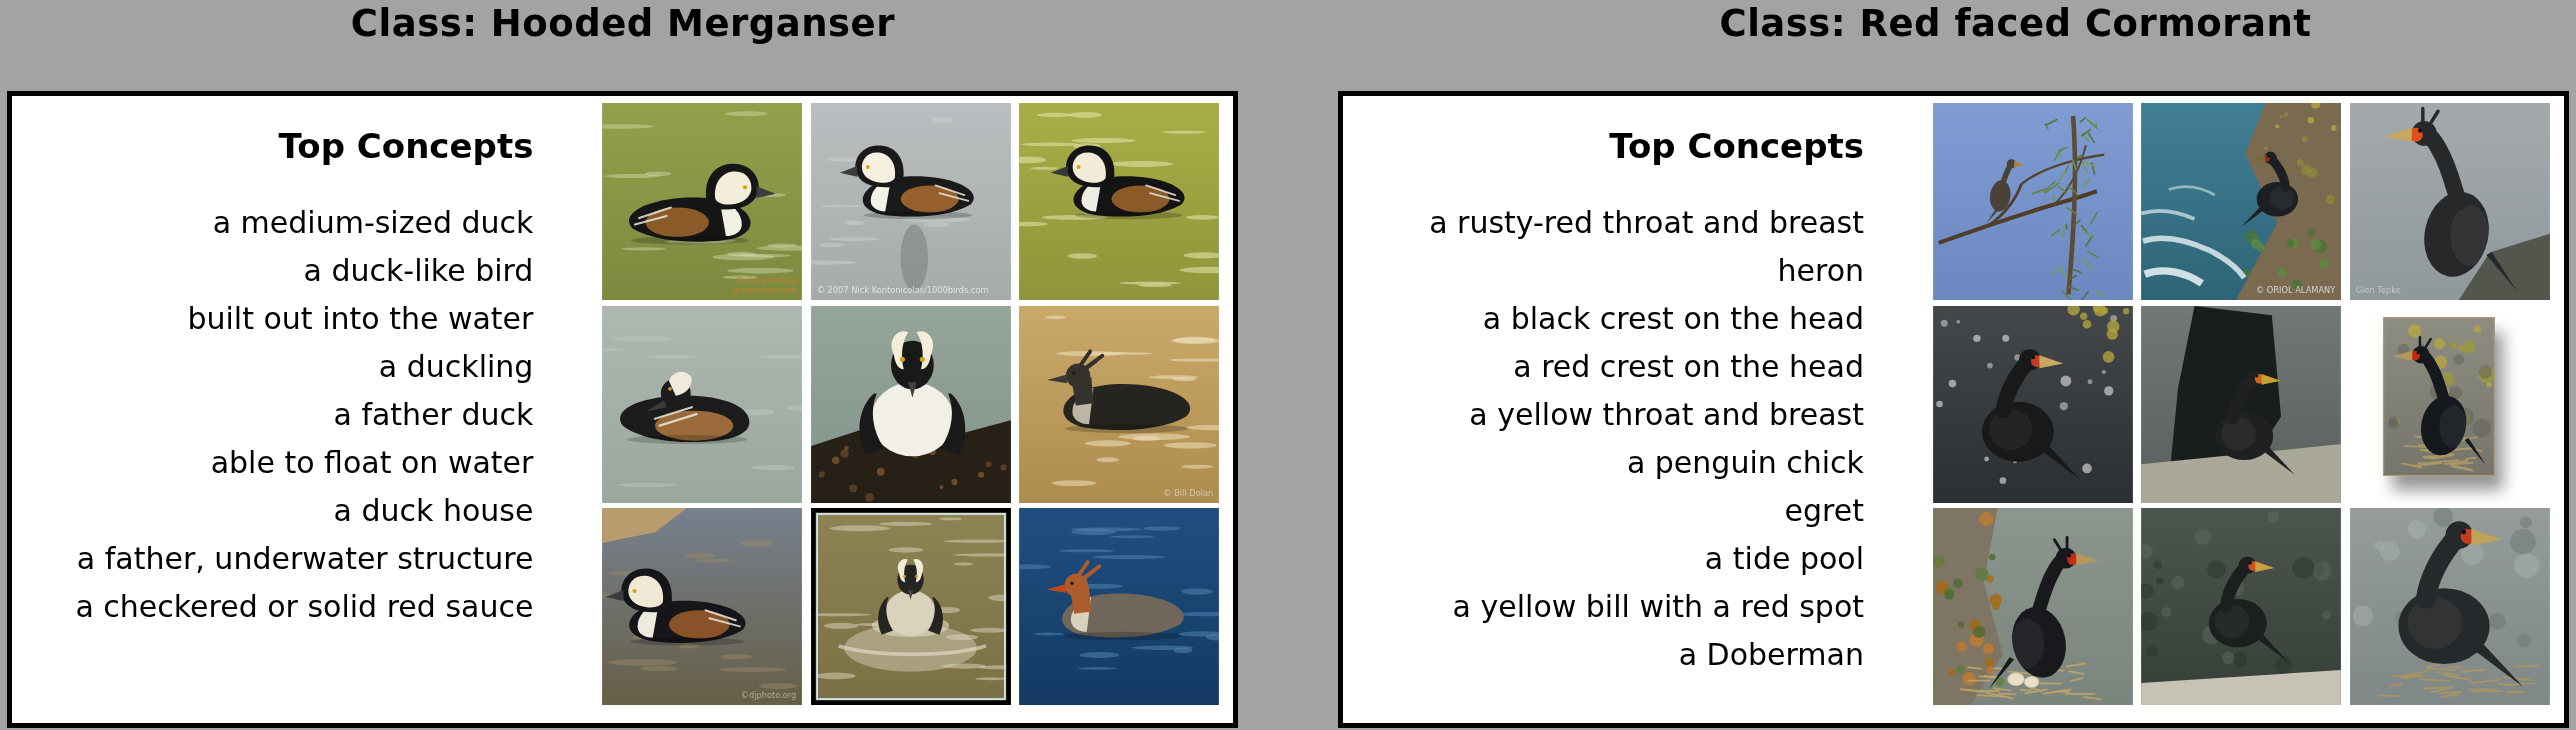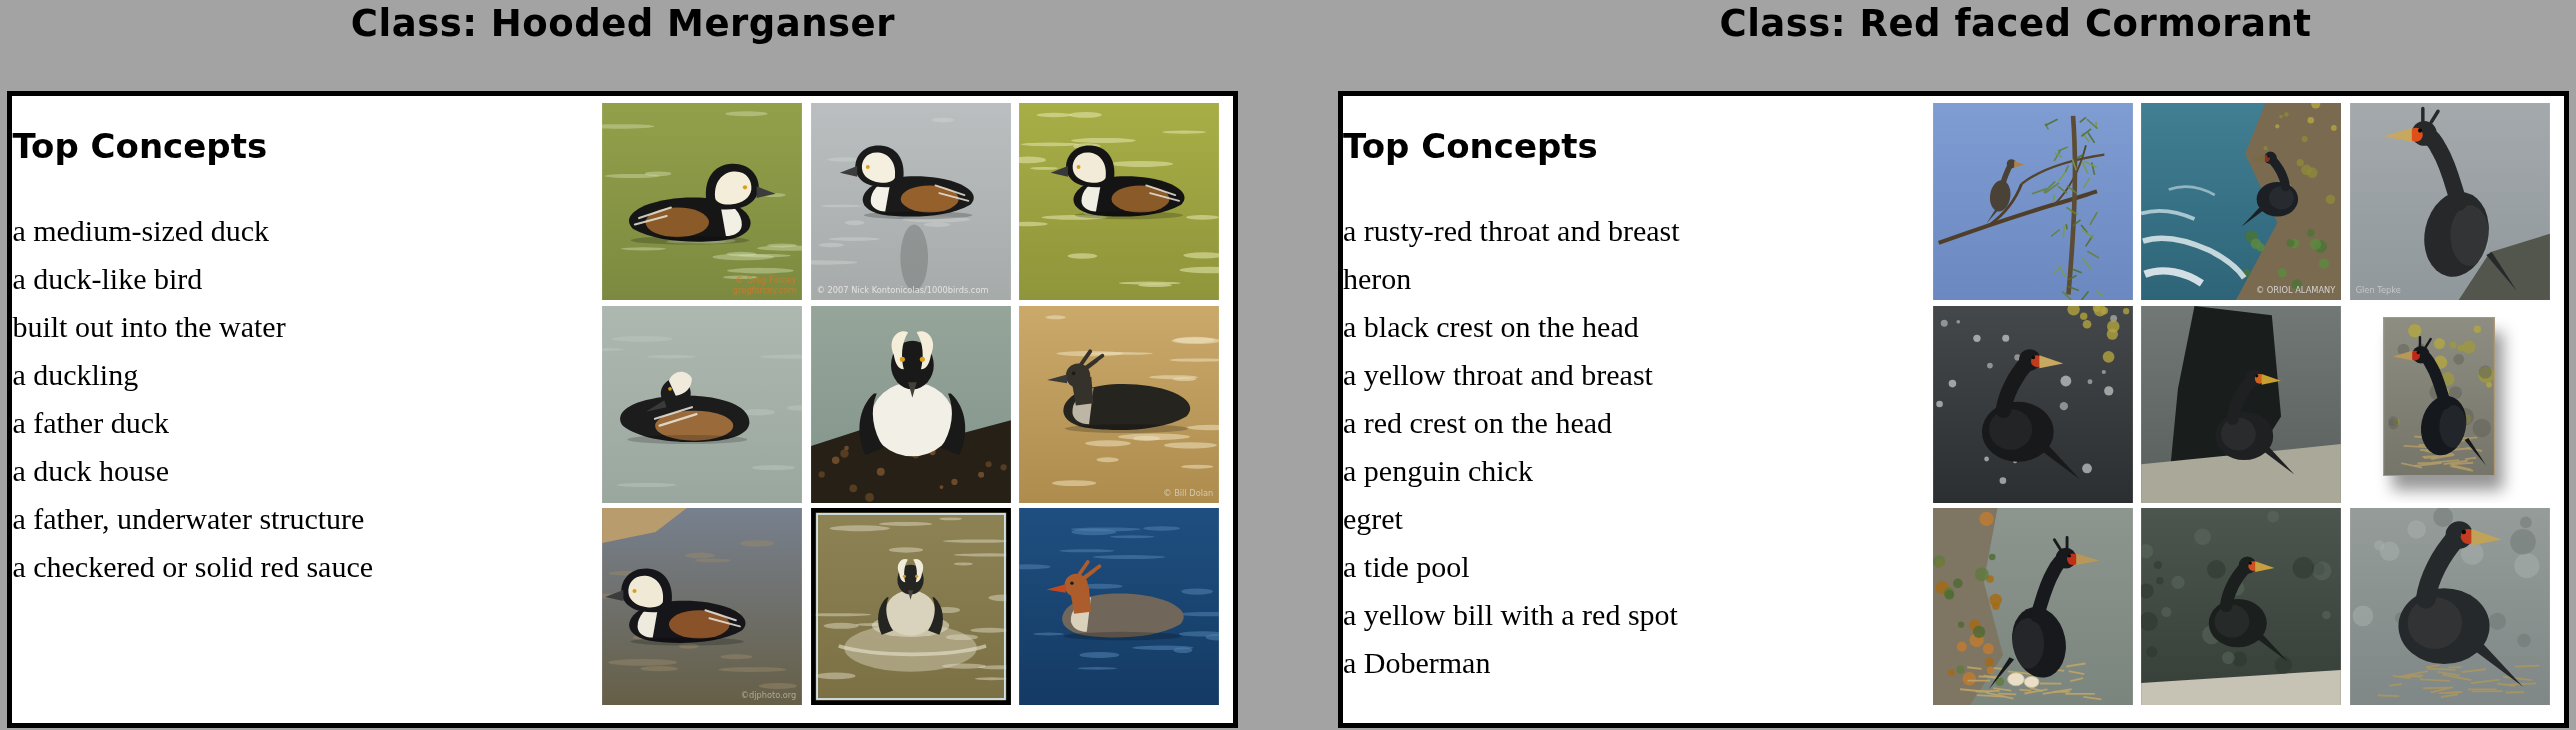--- a/index.html
+++ b/index.html
@@ -6,23 +6,23 @@
   .figure{position:relative;width:2576px;height:731px;background:#a3a3a3;
           font-family:"DejaVu Sans","Liberation Sans",sans-serif;color:#000;}
   .panel-title{position:absolute;top:1.8px;width:1231px;text-align:center;
                font-size:37px;font-weight:bold;letter-spacing:0.5px;}
   #title-1{left:7.4px;}
   #title-2{left:1400px;}
   .panel-box{position:absolute;top:91px;width:1231px;height:637px;
              border:5.5px solid #000;box-sizing:border-box;background:#fff;}
   #box-1{left:7.4px;}
   #box-2{left:1338px;}
-  .concepts{position:absolute;left:0;top:0;width:521px;text-align:left;}
+  .concepts{position:absolute;left:0;top:0;width:521px;text-align:right;}
   .concepts-heading{margin:29.5px 0 0 0;font-size:34px;font-weight:bold;line-height:41px;}
-  .concepts-list{margin-top:40px;font-family:Liberation Serif, serif;}
+  .concepts-list{margin-top:32px;}
   .concept-line{font-size:30px;line-height:48px;white-space:nowrap;}
   .grid{position:absolute;left:590px;top:7.4px;width:572px;height:603px;
         display:grid;grid-template-columns:repeat(3,200px);
         grid-template-rows:repeat(3,197px);column-gap:8.3px;row-gap:5.5px;}
   .tile{position:relative;width:200px;height:197px;overflow:hidden;background:#ddd;}
   .tile svg{display:block;}
   .tile.inset-cell{background:#ffffff;}
   .inset-img{position:absolute;border:0.9px solid #ad9878;
              box-shadow:9.2px 14.8px 14.8px rgba(0,0,0,0.42);}
   .inset-img svg{display:block;}
@@ -37,20 +37,21 @@
 
   <div class="panel-box" id="box-1">
     <div class="concepts">
       <div class="concepts-heading">Top Concepts</div>
       <div class="concepts-list">
           <div class="concept-line">a medium-sized duck</div>
           <div class="concept-line">a duck-like bird</div>
           <div class="concept-line">built out into the water</div>
           <div class="concept-line">a duckling</div>
           <div class="concept-line">a father duck</div>
+          <div class="concept-line">able to float on water</div>
           <div class="concept-line">a duck house</div>
           <div class="concept-line">a father, underwater structure</div>
           <div class="concept-line">a checkered or solid red sauce</div>
         </div>
     </div>
     <div class="grid">
         <div class="tile">
           <svg width="200" height="197" viewBox="0 0 217 214" xmlns="http://www.w3.org/2000/svg">
             <defs>
               <linearGradient id="bg1" x1="0" y1="0" x2="0" y2="1">
@@ -395,22 +396,22 @@
       </div>
   </div>
 
   <div class="panel-box" id="box-2">
     <div class="concepts">
       <div class="concepts-heading">Top Concepts</div>
       <div class="concepts-list">
           <div class="concept-line">a rusty-red throat and breast</div>
           <div class="concept-line">heron</div>
           <div class="concept-line">a black crest on the head</div>
+          <div class="concept-line">a red crest on the head</div>
           <div class="concept-line">a yellow throat and breast</div>
-          <div class="concept-line">a red crest on the head</div>
           <div class="concept-line">a penguin chick</div>
           <div class="concept-line">egret</div>
           <div class="concept-line">a tide pool</div>
           <div class="concept-line">a yellow bill with a red spot</div>
           <div class="concept-line">a Doberman</div>
         </div>
     </div>
     <div class="grid">
         <div class="tile">
           <svg width="200" height="197" viewBox="0 0 217 214" xmlns="http://www.w3.org/2000/svg">

